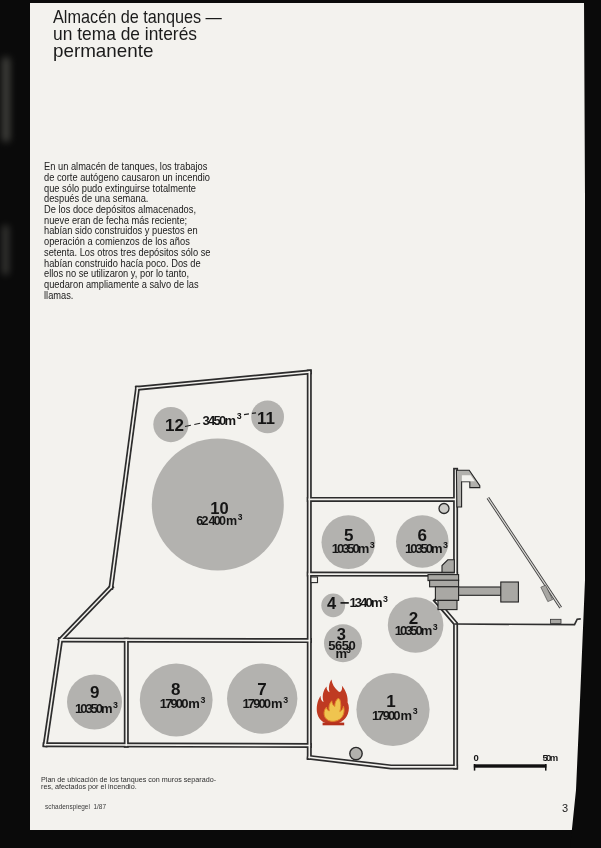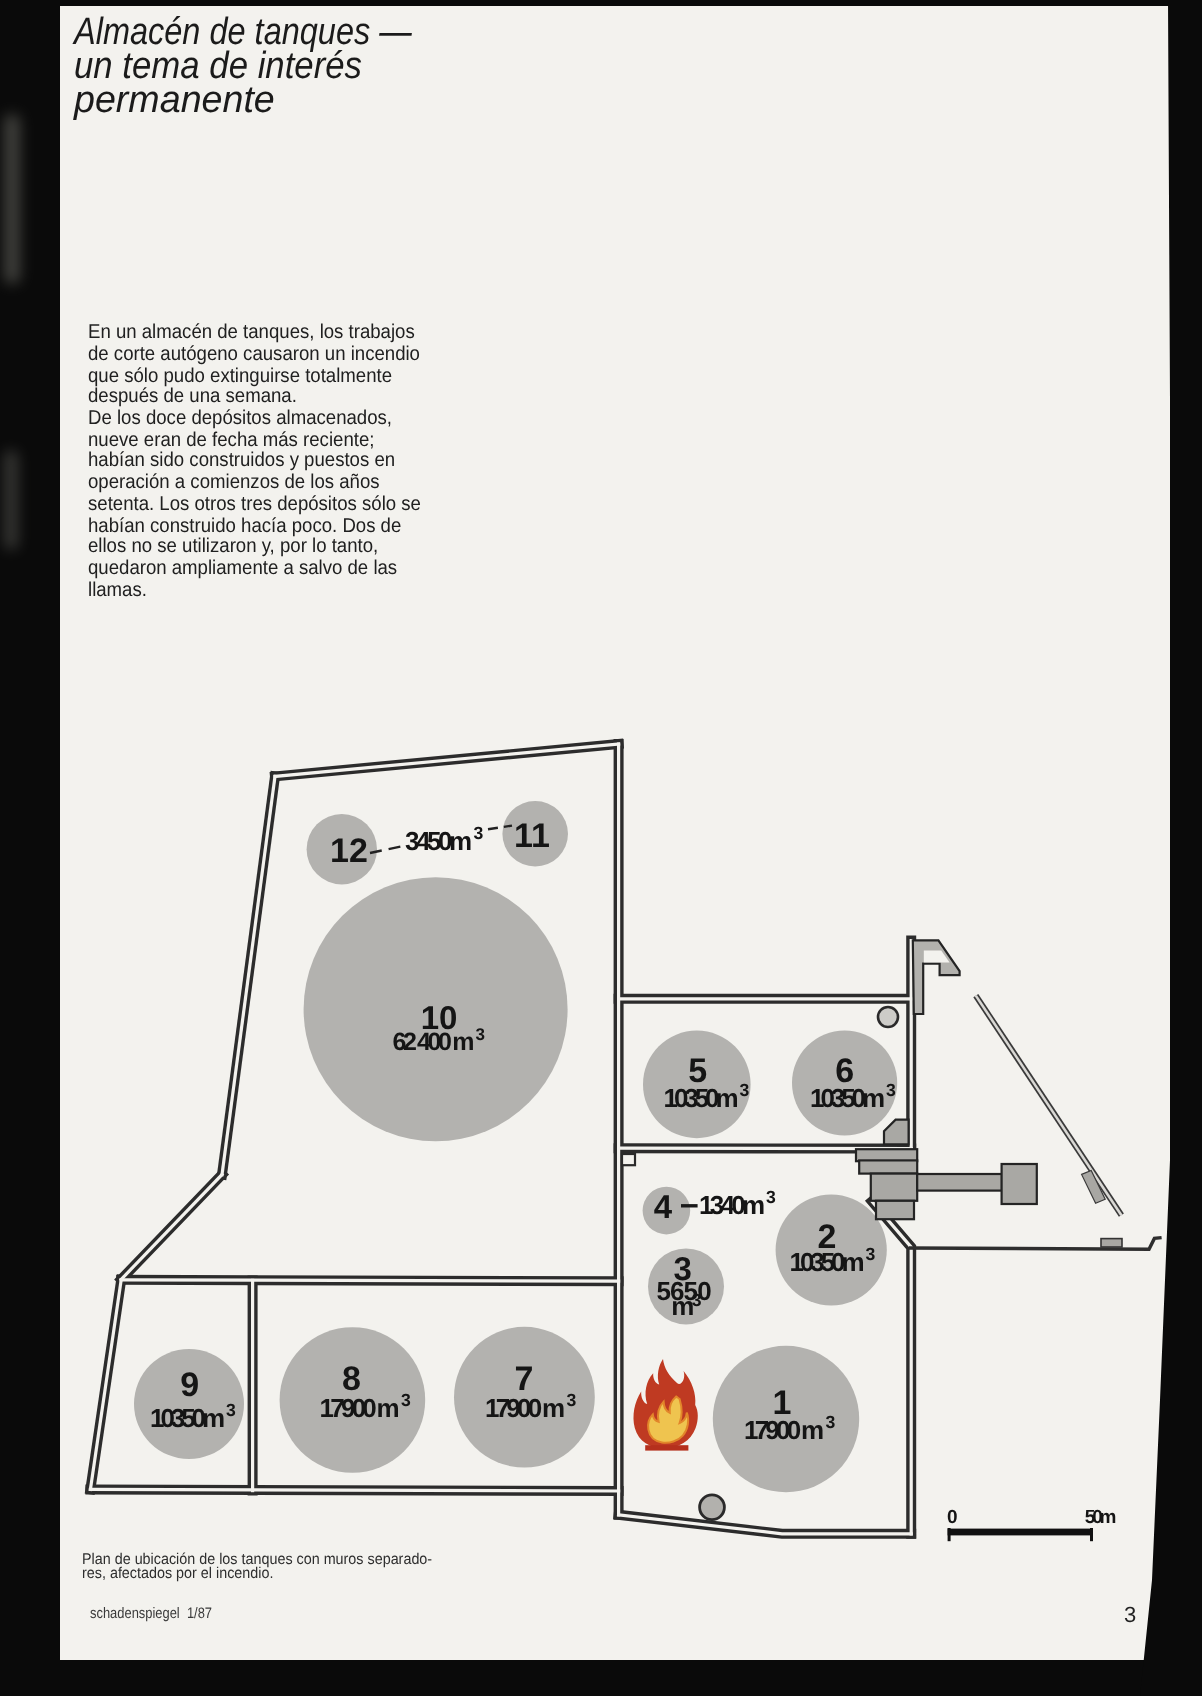--- a/index.html
+++ b/index.html
@@ -17,21 +17,21 @@
 <div class="abs" style="left:2px;top:57px;width:8px;height:85px;background:#6e6e68;border-radius:6px;filter:blur(3.5px);opacity:0.55;"></div>
 
 <div class="abs" style="left:2px;top:225px;width:7px;height:50px;background:#63635e;border-radius:5px;filter:blur(3.5px);opacity:0.5;"></div>
 
 <div class="abs" style="left:0;top:0;width:601px;height:3px;background:#0a0a0a;"></div>
 
 <div class="abs" style="left:0;top:830px;width:601px;height:18px;background:#0a0a0a;"></div>
 
 <div class="abs" style="left:0;top:0;width:601px;height:848px;background:#0a0a0a;clip-path:polygon(584px 0, 601px 0, 601px 848px, 570px 848px, 576px 790px, 580px 700px, 585px 580px, 585px 200px);"></div>
 
-<div class="abs" style="left:37px;top:7.8px;font-size:19px;line-height:17.2px;color:#1b1b1b;white-space:nowrap;font-style:italic;">
+<div class="abs" style="left:53px;top:7.8px;font-size:19px;line-height:17.2px;color:#1b1b1b;white-space:nowrap;">
   <span style="display:block;transform:scaleX(0.855);transform-origin:0 0;">Almacén de tanques —</span>
   <span style="display:block;transform:scaleX(0.915);transform-origin:0 0;">un tema de interés</span>
   <span style="display:block;transform:scaleX(0.99);transform-origin:0 0;">permanente</span>
 </div>
 
 <div class="abs" style="left:44px;top:162.2px;font-size:10px;line-height:10.7px;color:#202020;transform:scaleX(0.93);transform-origin:0 0;white-space:nowrap;">En un almacén de tanques, los trabajos<br>de corte autógeno causaron un incendio<br>que sólo pudo extinguirse totalmente<br>después de una semana.<br>De los doce depósitos almacenados,<br>nueve eran de fecha más reciente;<br>habían sido construidos y puestos en<br>operación a comienzos de los años<br>setenta. Los otros tres depósitos sólo se<br>habían construido hacía poco. Dos de<br>ellos no se utilizaron y, por lo tanto,<br>quedaron ampliamente a salvo de las<br>llamas.</div>
 
 <div class="abs" style="left:40.8px;top:776.2px;font-size:7.8px;line-height:7.2px;color:#2e2e2e;transform:scaleX(0.92);transform-origin:0 0;white-space:nowrap;">Plan de ubicación de los tanques con muros separado-<br>res, afectados por el incendio.</div>
 
 <div class="abs" style="left:44.5px;top:802px;font-size:7.6px;color:#3a3a3a;transform:scaleX(0.85);transform-origin:0 0;white-space:nowrap;">schadenspiegel&nbsp; 1/87</div>

